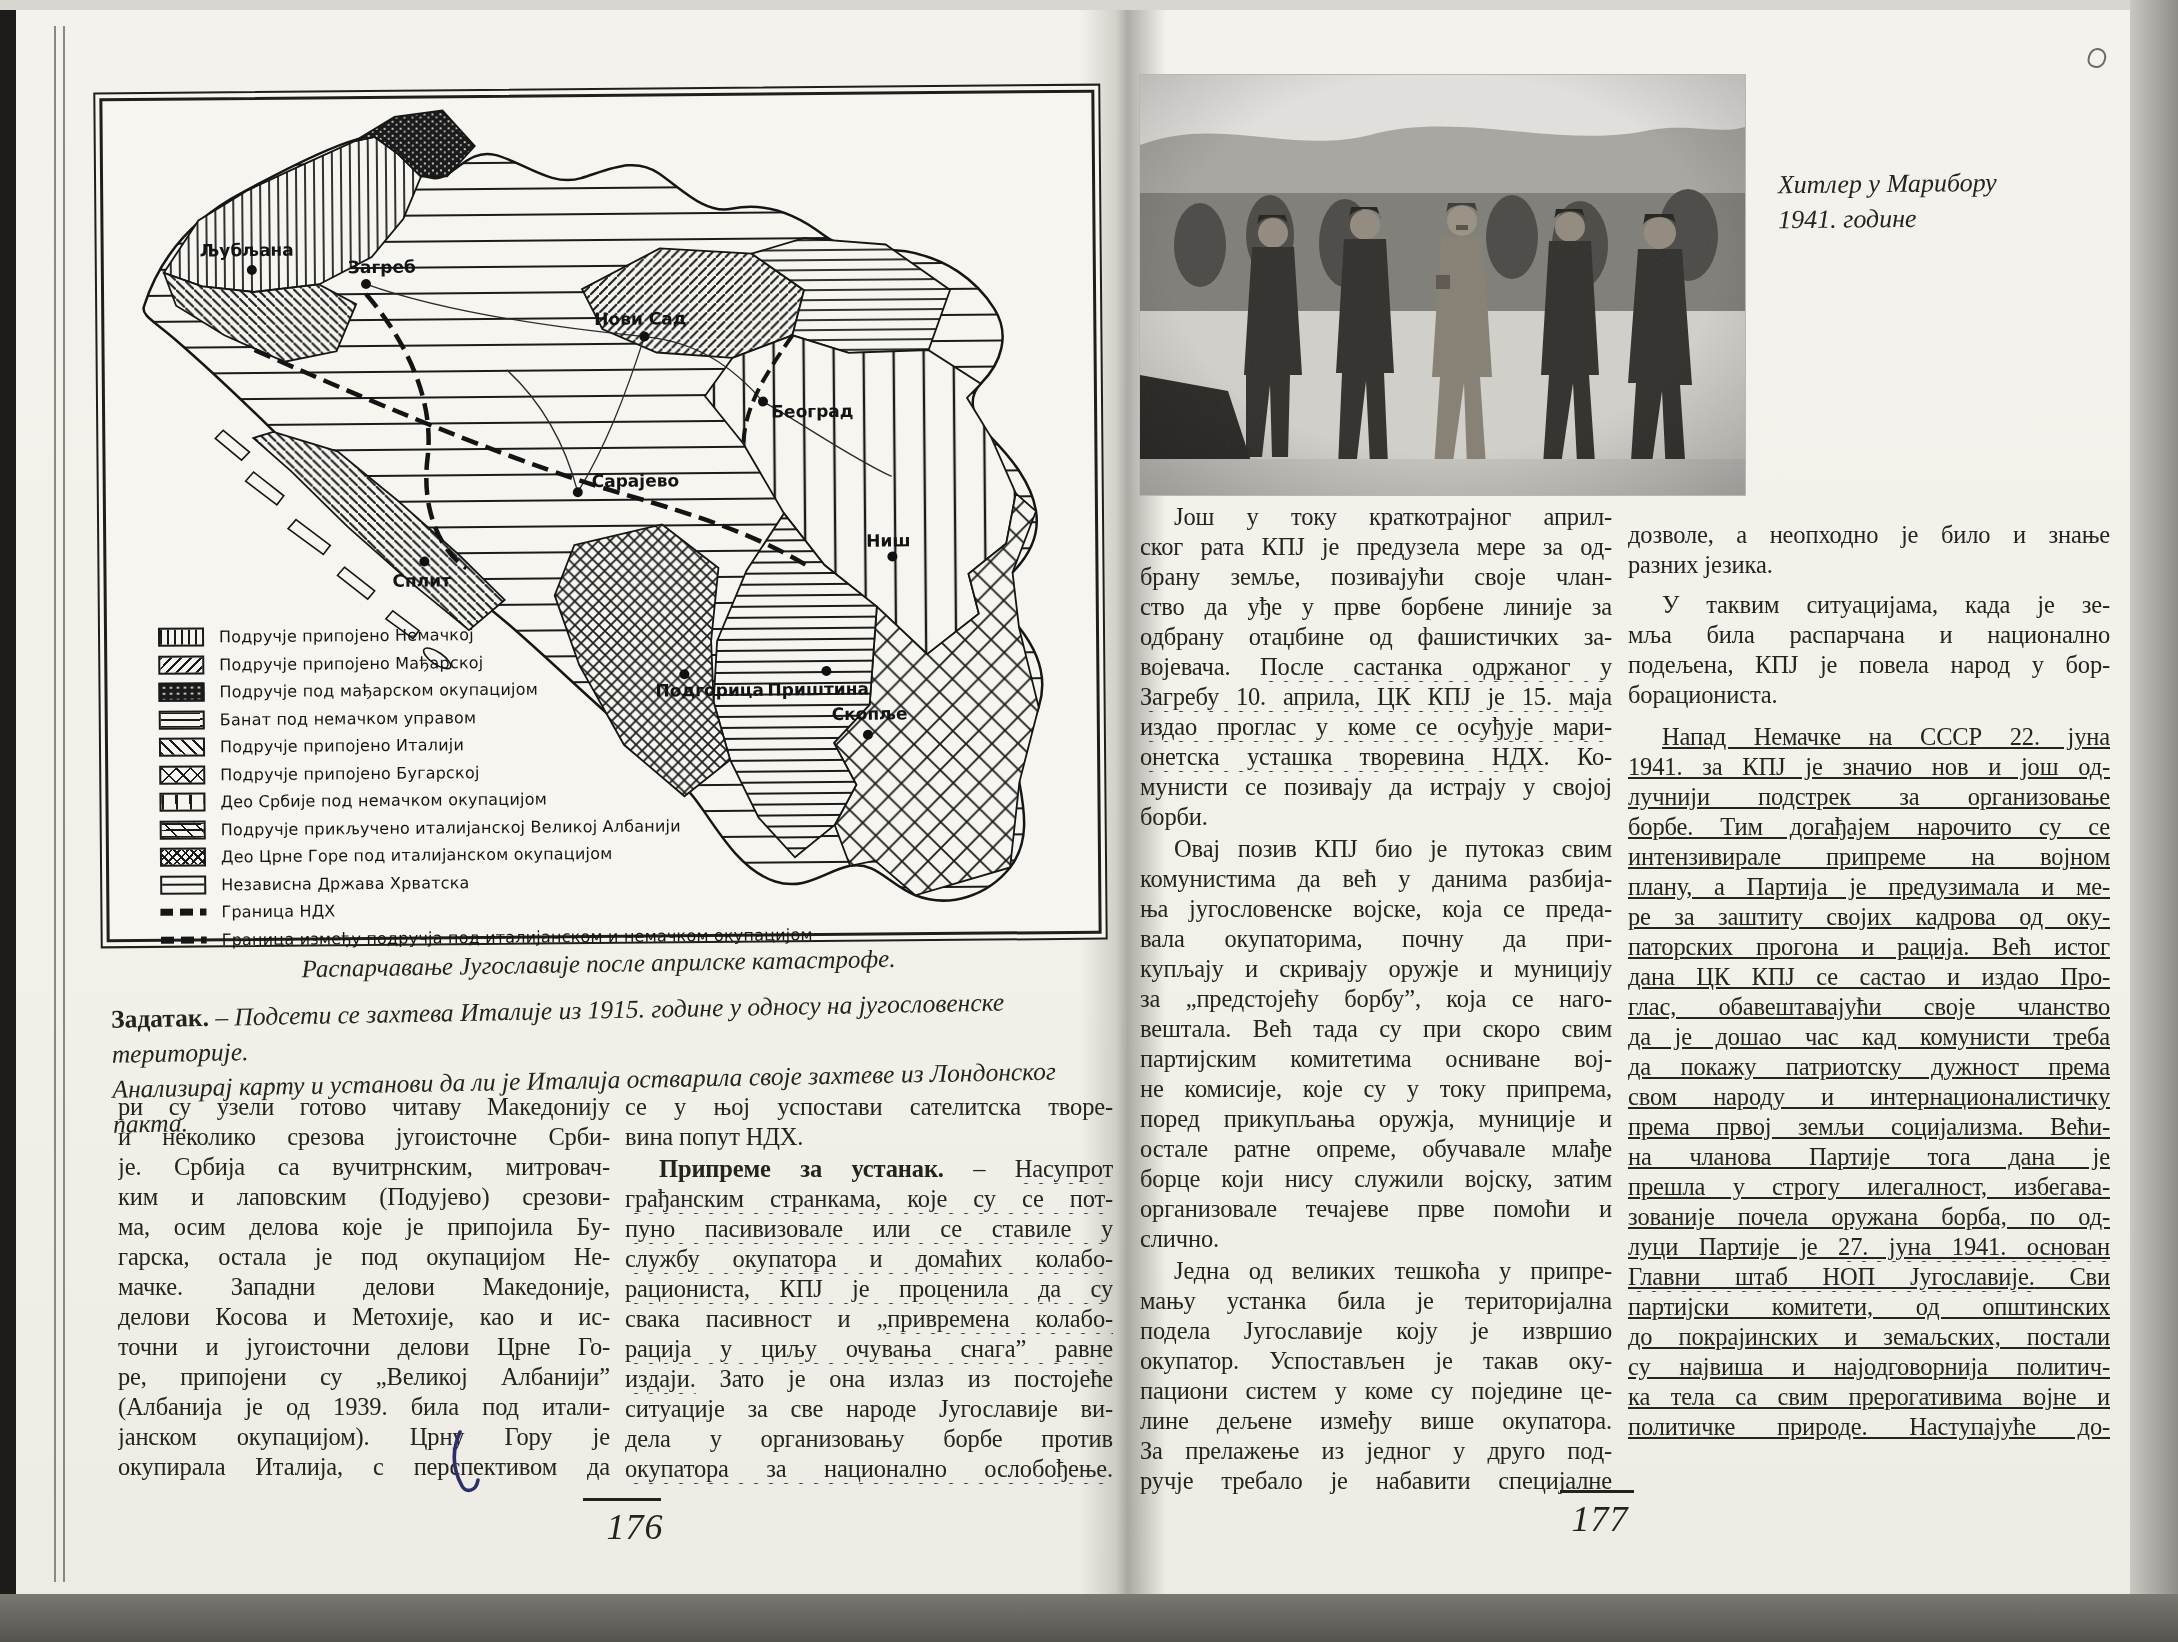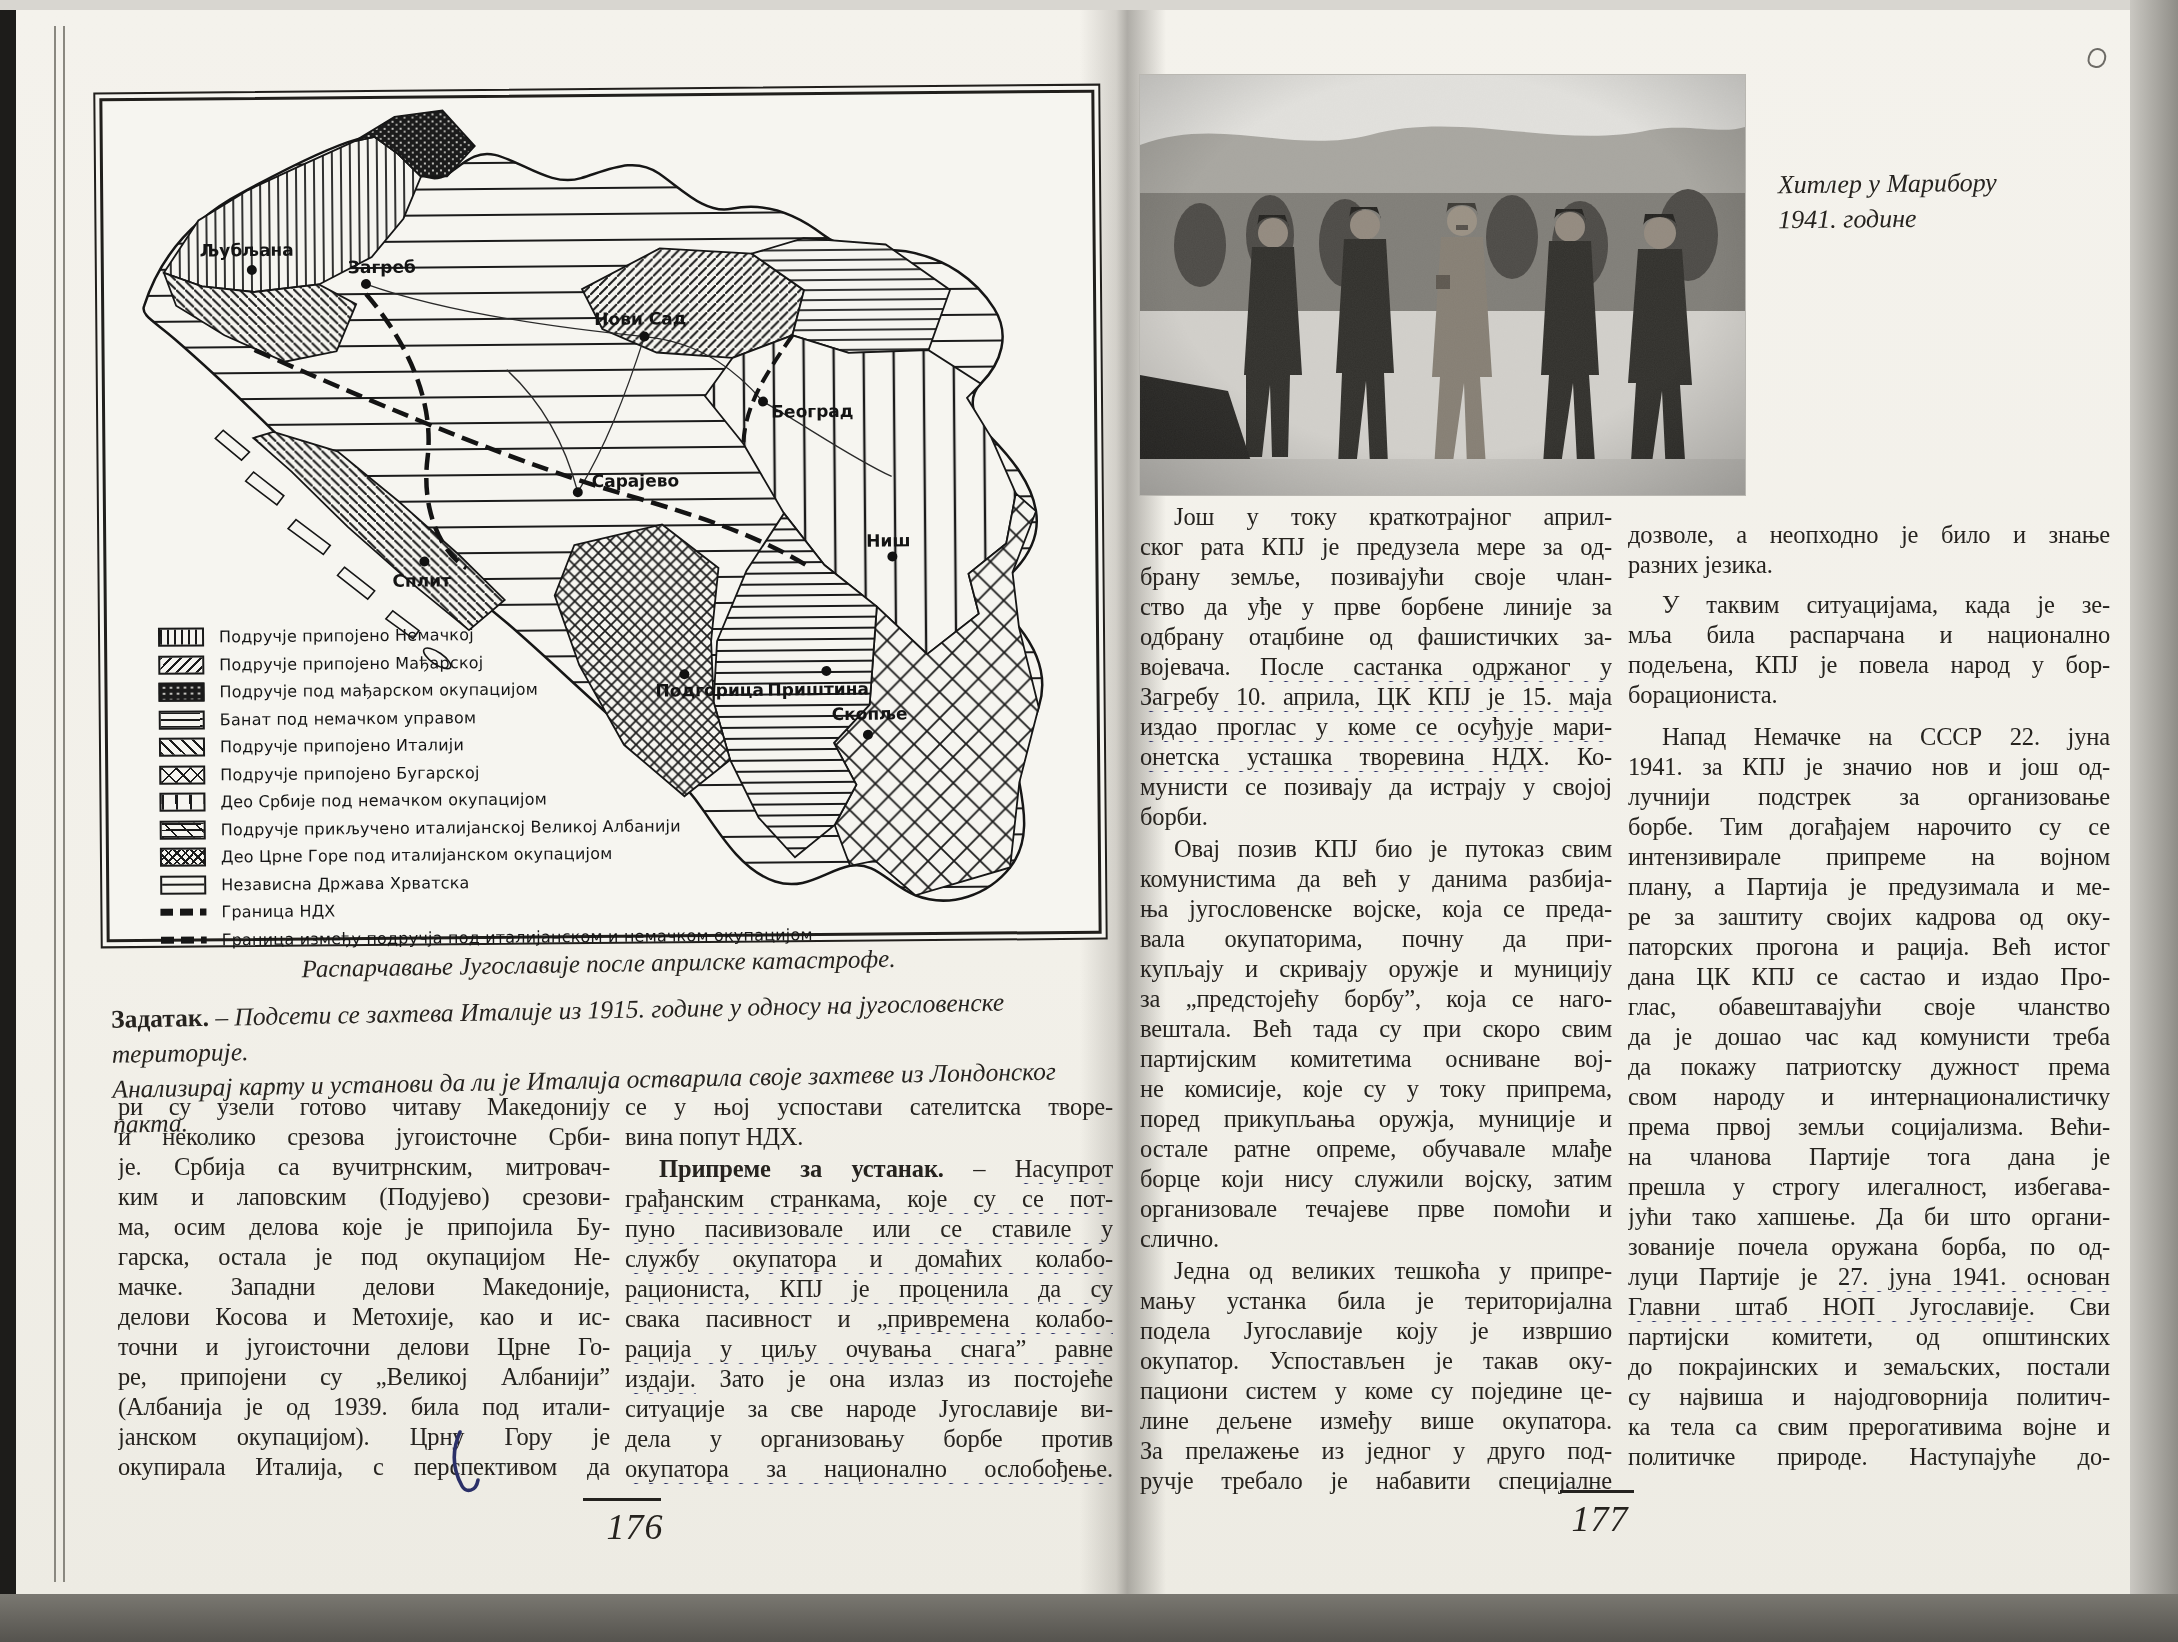--- a/index.html
+++ b/index.html
@@ -426,38 +426,37 @@
       <div>
         <div class="tline"><span>дозволе, а неопходно је било и знање</span></div>
         <div class="tline lastline"><span>разних језика.</span></div>
       </div>
       <div style="margin-top: 10px;">
         <div class="tline indent"><span>У таквим ситуацијама, када је зе-</span></div>
         <div class="tline"><span>мља била распарчана и национално</span></div>
         <div class="tline"><span>подељена, КПЈ је повела народ у бор-</span></div>
         <div class="tline lastline"><span>борациониста.</span></div>
       </div>
-      <div style="margin-top: 12px;">
+      <div style="margin-top: 12px; text-decoration: underline;">
         <div class="tline indent"><span>Напад Немачке на СССР 22. јуна</span></div>
         <div class="tline"><span>1941. за КПЈ је значио нов и још од-</span></div>
         <div class="tline"><span>лучнији подстрек за организовање</span></div>
         <div class="tline"><span>борбе. Тим догађајем нарочито су се</span></div>
         <div class="tline"><span>интензивирале припреме на војном</span></div>
         <div class="tline"><span>плану, а Партија је предузимала и ме-</span></div>
         <div class="tline"><span>ре за заштиту својих кадрова од оку-</span></div>
         <div class="tline"><span>паторских прогона и рација. Већ истог</span></div>
         <div class="tline"><span>дана ЦК КПЈ се састао и издао Про-</span></div>
         <div class="tline"><span>глас, обавештавајући своје чланство</span></div>
         <div class="tline"><span>да је дошао час кад комунисти треба</span></div>
         <div class="tline"><span>да покажу патриотску дужност према</span></div>
         <div class="tline"><span>свом народу и интернационалистичку</span></div>
         <div class="tline"><span>према првој земљи социјализма. Већи-</span></div>
         <div class="tline"><span>на чланова Партије тога дана је</span></div>
         <div class="tline"><span>прешла у строгу илегалност, избегава-</span></div>
-        <div class="tline"><span>јући тако хапшење. Да би што органи-</span></div>
         <div class="tline"><span>зованије почела оружана борба, по од-</span></div>
         <div class="tline"><span>луци Партије је </span><span class="pen">27. јуна 1941. основан</span></div>
         <div class="tline"><span class="pen">Главни штаб НОП Југославије.</span><span> Сви</span></div>
         <div class="tline"><span>партијски комитети, од општинских</span></div>
         <div class="tline"><span>до покрајинских и земаљских, постали</span></div>
         <div class="tline"><span>су највиша и најодговорнија политич-</span></div>
         <div class="tline"><span>ка тела са свим прерогативима војне и</span></div>
         <div class="tline"><span>политичке природе. Наступајуће до-</span></div>
       </div>
     </div>

